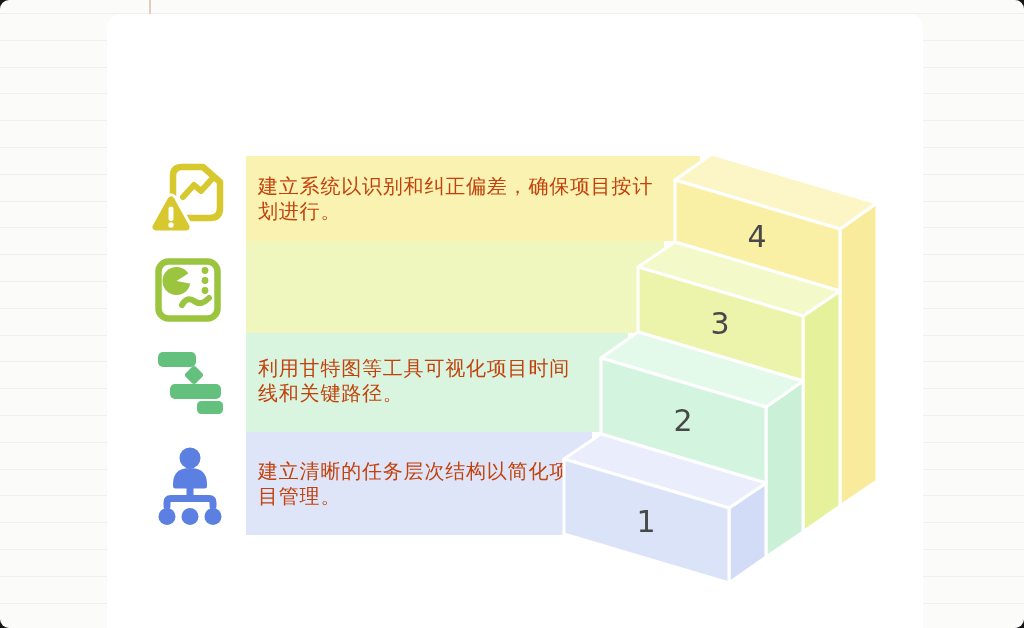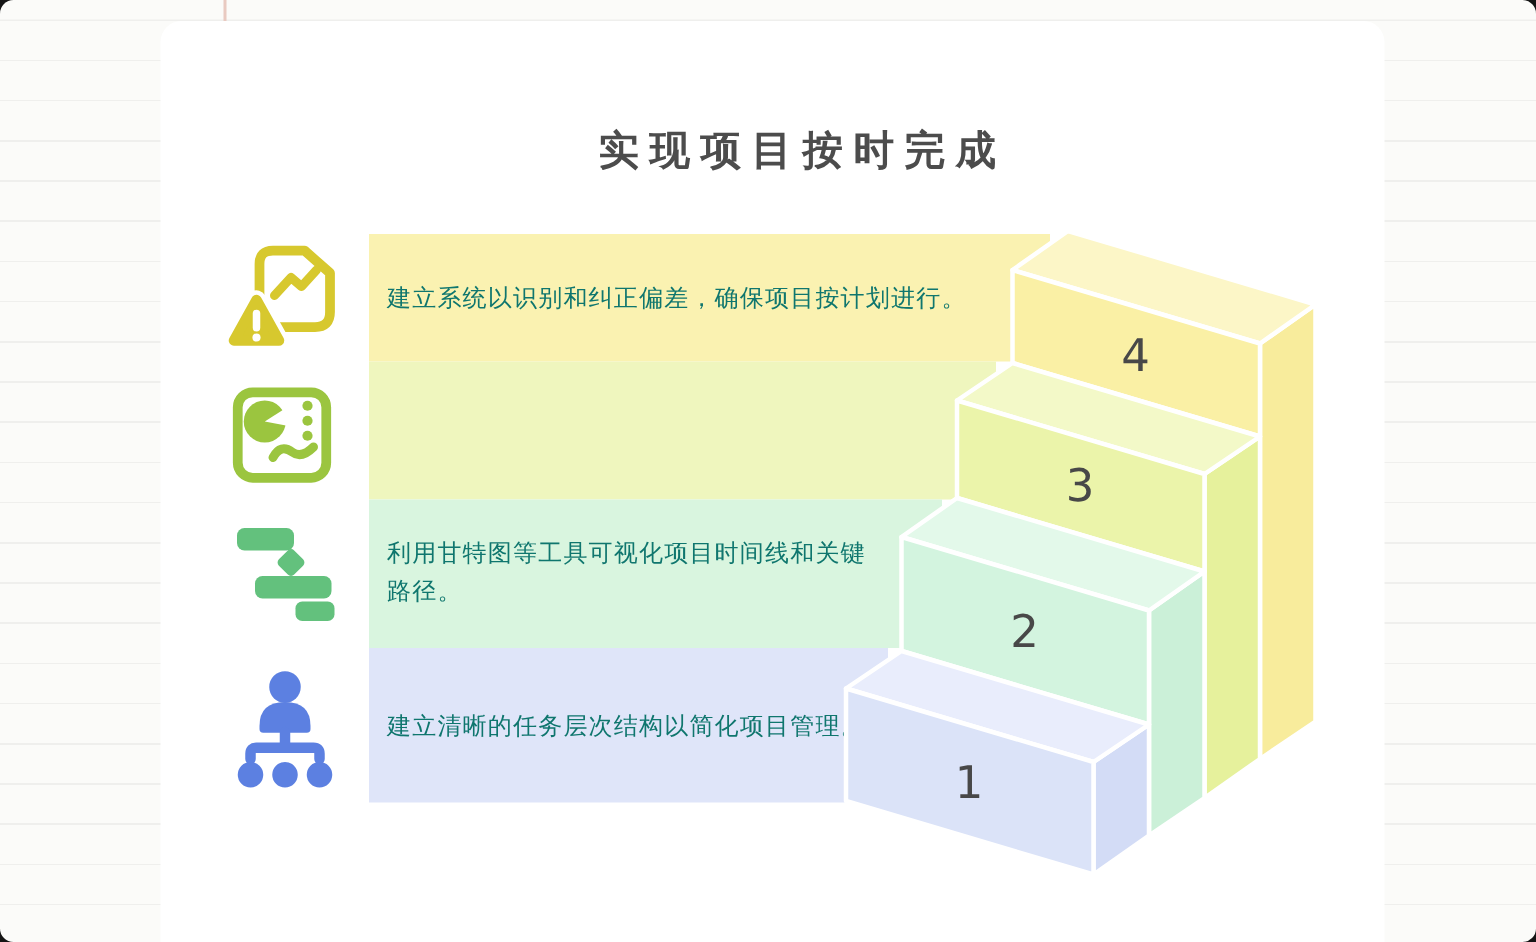--- a/index.html
+++ b/index.html
@@ -35,21 +35,21 @@
 
   .band { position:absolute; left:246px; z-index:2; }
   .band-0 { top:156px; height:85px;  width:454px; }
   .band-1 { top:241px; height:92px;  width:418px; }
   .band-2 { top:333px; height:99px;  width:382px; }
   .band-3 { top:432px; height:103px; width:346px; }
 
   .rowtext {
     position:absolute; left:258px; z-index:3;
     display:flex; align-items:center;
-    font-size:16px; line-height:25px; letter-spacing:0.8px; color:#0f766e;
+    font-size:20px; line-height:25px; letter-spacing:0.8px; color:#c2410c;
   }
   .rowtext-0 { top:156px; height:85px;  width:400px; }
   .rowtext-1 { top:241px; height:92px;  width:400px; }
   .rowtext-2 { top:333px; height:96px;  width:326px; }
   .rowtext-3 { top:432px; height:103px; width:326px; }
 
   .iconbox { position:absolute; z-index:3; }
   .iconbox svg { display:block; width:100%; height:100%; }
   .iconbox-0 { left:150px; top:160px; width:76px; height:78px; }
   .iconbox-1 { left:154px; top:257px; width:68px; height:66px; }
@@ -71,21 +71,20 @@
 </style>
 </head>
 <body>
 
 <div class="viewport">
 
   <div class="lines"></div>
   <div class="card"></div>
   <div class="tab-tick"></div>
 
-  <h1 class="title">实现项目按时完成</h1>
 
   <div class="band band-0" style="background: rgb(250, 242, 177);"></div>
   <div class="band band-1" style="background: rgb(239, 246, 190);"></div>
   <div class="band band-2" style="background: rgb(217, 245, 223);"></div>
   <div class="band band-3" style="background: rgb(223, 229, 249);"></div>
 
   <div class="rowtext rowtext-0">建立系统以识别和纠正偏差，确保项目按计划进行。</div>
   <div class="rowtext rowtext-2">利用甘特图等工具可视化项目时间线和关键路径。</div>
   <div class="rowtext rowtext-3">建立清晰的任务层次结构以简化项目管理。</div>
 

